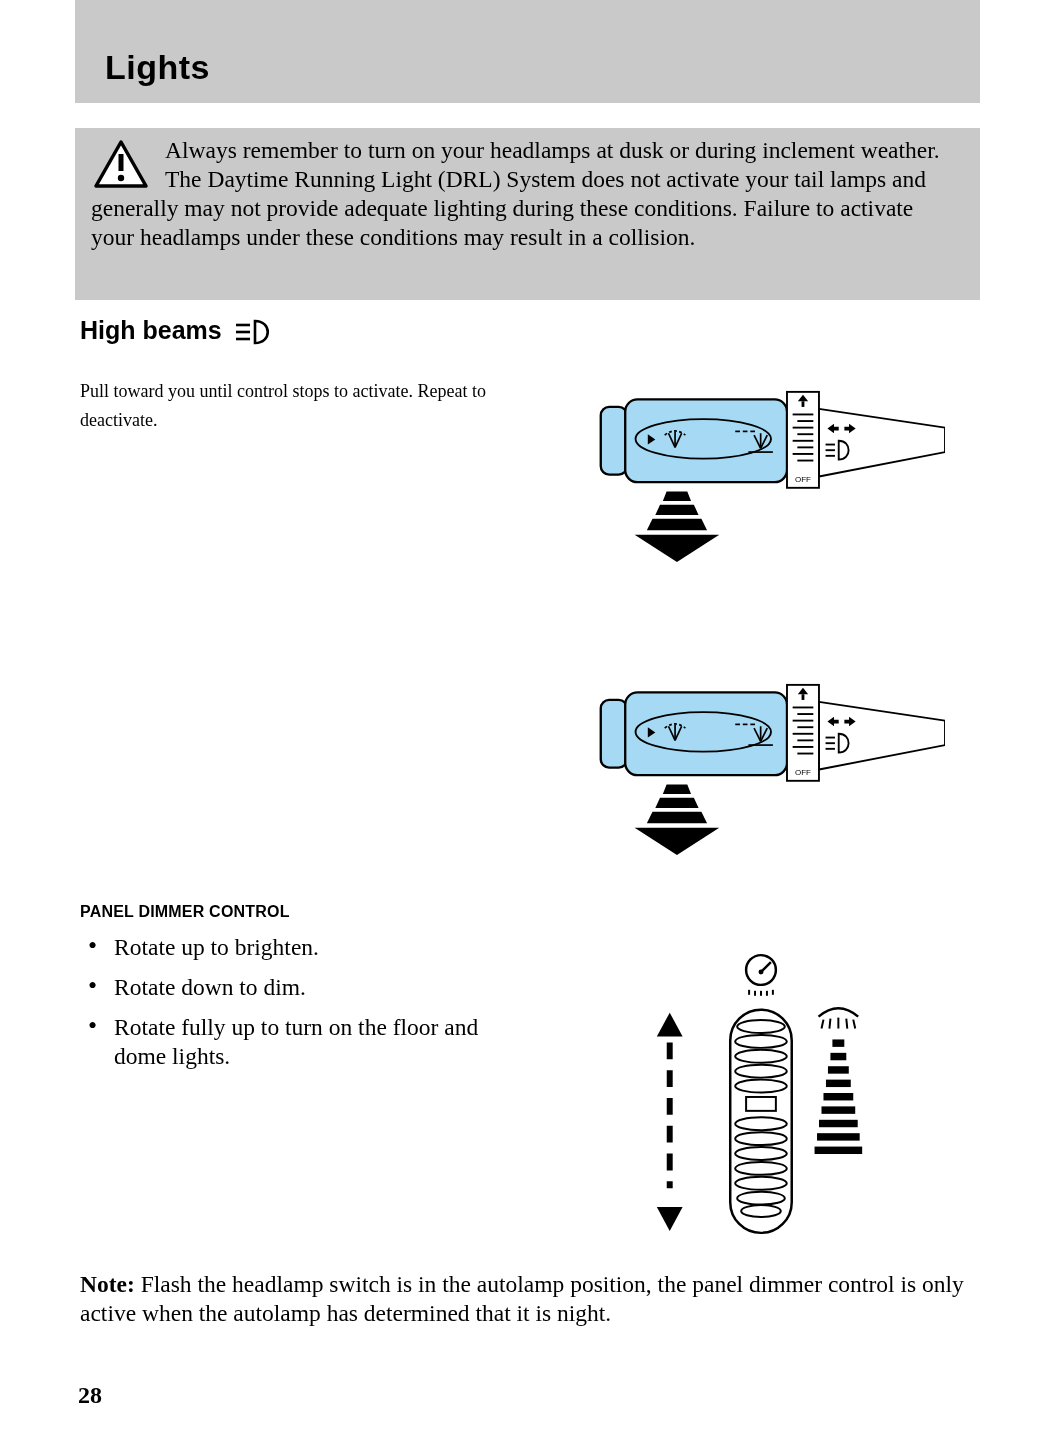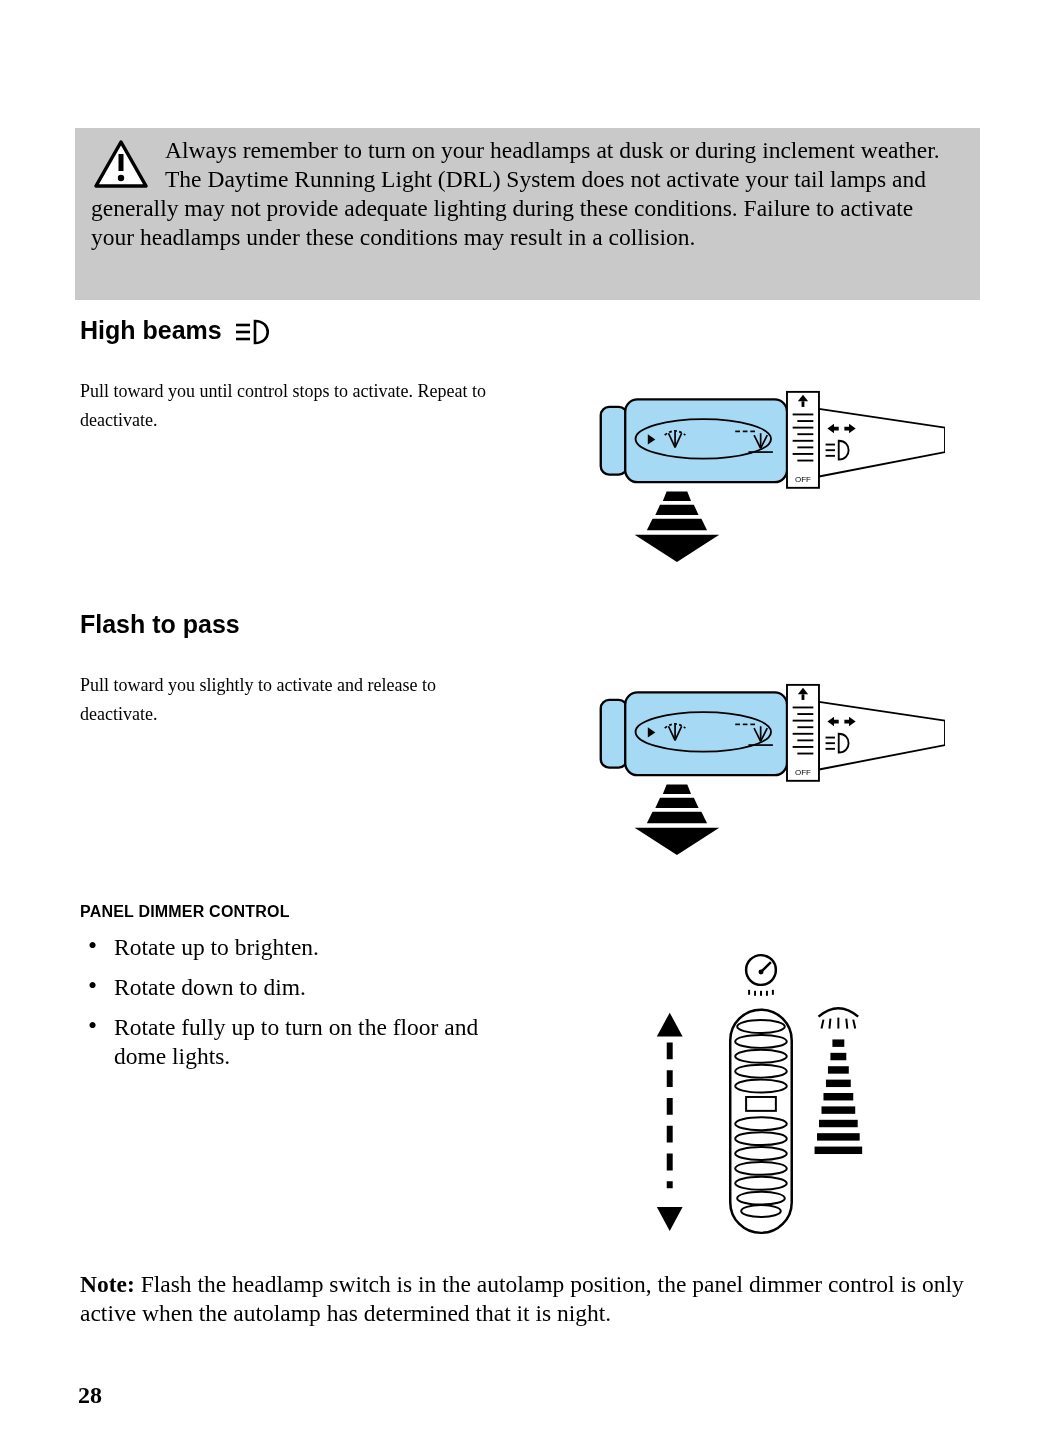--- a/index.html
+++ b/index.html
@@ -121,20 +121,23 @@
           <polygon points="59,137 111,137 117,149 53,149"></polygon>
           <polygon points="40,154 130,154 85,183"></polygon>
         </g>
       </g>
     </symbol>
   </defs>
 </svg>
 
 <div class="page">
 
+  <div class="header-bar">
+    <h1>Lights</h1>
+  </div>
 
   <div class="warning-box">
     <svg class="warn-icon" viewBox="0 0 56 50">
       <polygon points="28,3 53,47 3,47" fill="#ffffff" stroke="#000" stroke-width="3.5" stroke-linejoin="round"></polygon>
       <rect x="25.5" y="15" width="5" height="17" fill="#000"></rect>
       <circle cx="28" cy="39" r="3.2" fill="#000"></circle>
     </svg>
     <span>Always remember to turn on your headlamps at dusk or during inclement weather. The Daytime Running Light (DRL) System does not activate your tail lamps and generally may not provide adequate lighting during these conditions. Failure to activate your headlamps under these conditions may result in a collision.</span>
   </div>
 
@@ -152,26 +155,20 @@
     </h2>
     <p class="body">Pull toward you until control stops to activate. Repeat to deactivate.</p>
   </div>
 
   <figure style="left:597px; top:390px;">
     <svg width="348" height="174" viewBox="0 0 370 185">
       <use href="#stalk-symbol"></use>
     </svg>
   </figure>
 
-  <div class="section" style="top:610px">
-    <h2>
-      <span>Flash to pass</span>
-    </h2>
-    <p class="body">Pull toward you slightly to activate and release to deactivate.</p>
-  </div>
 
   <figure style="left:597px; top:683px;">
     <svg width="348" height="174" viewBox="0 0 370 185">
       <use href="#stalk-symbol"></use>
     </svg>
   </figure>
 
   <div class="section" style="top:903px">
     <h2 class="caps">
       <span>PANEL DIMMER CONTROL</span>

